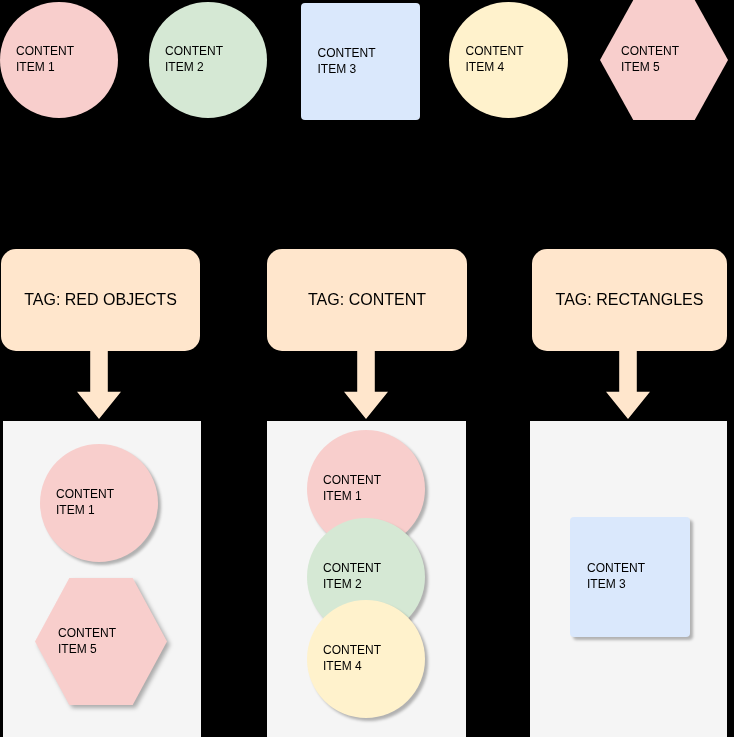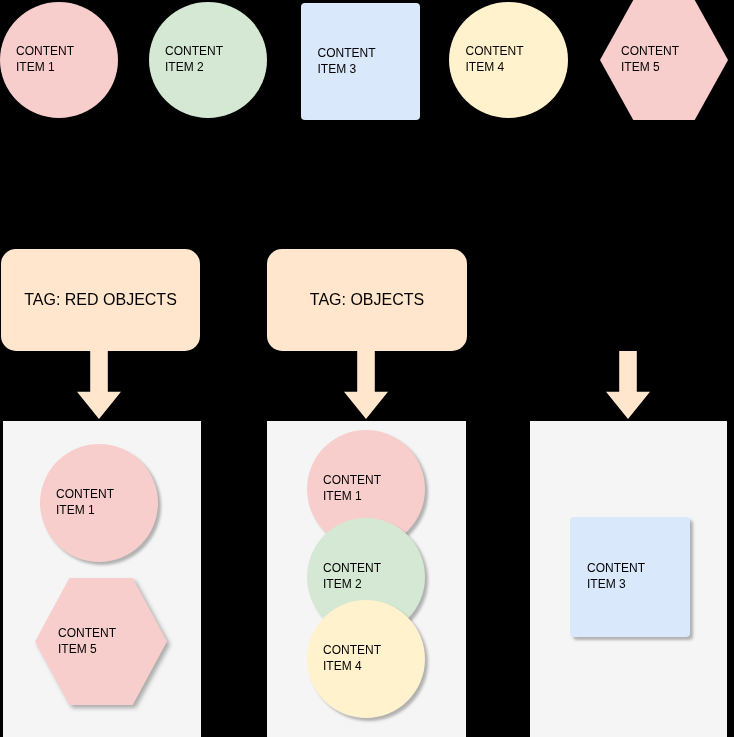--- a/index.html
+++ b/index.html
@@ -54,23 +54,26 @@
     <div class="shape hex" style="position: relative; background-color: rgb(248, 206, 204);">
       <span class="lbl">CONTENT ITEM 5</span>
     </div>
   </div>
 
   <div class="tag" style="left: 1px; top: 249px; width: 199px; height: 102px; background-color: rgb(255, 230, 204);">
     <span>TAG: RED OBJECTS</span>
   </div>
 
   <div class="tag" style="left: 267px; top: 249px; width: 200px; height: 102px; background-color: rgb(255, 230, 204);">
-    <span>TAG: OBJECTS</span>
+    <span>TAG: CONTENT</span>
   </div>
 
+  <div class="tag" style="left: 532px; top: 249px; width: 195px; height: 102px; background-color: rgb(255, 230, 204);">
+    <span>TAG: RECTANGLES</span>
+  </div>
 
   <div class="arrow" style="left: 77px; top: 351px; background-color: rgb(255, 230, 204);"></div>
   <div class="arrow" style="left: 344px; top: 351px; background-color: rgb(255, 230, 204);"></div>
   <div class="arrow" style="left: 606px; top: 351px; background-color: rgb(255, 230, 204);"></div>
 
   <div class="bucket" style="left: 3px; width: 198px; background-color: rgb(245, 245, 245);">
 
     <div class="shape circle shadow" style="left: 37px; top: 23px; width: 118px; height: 118px; background-color: rgb(248, 206, 204);">
       <span class="lbl">CONTENT ITEM 1</span>
     </div>

